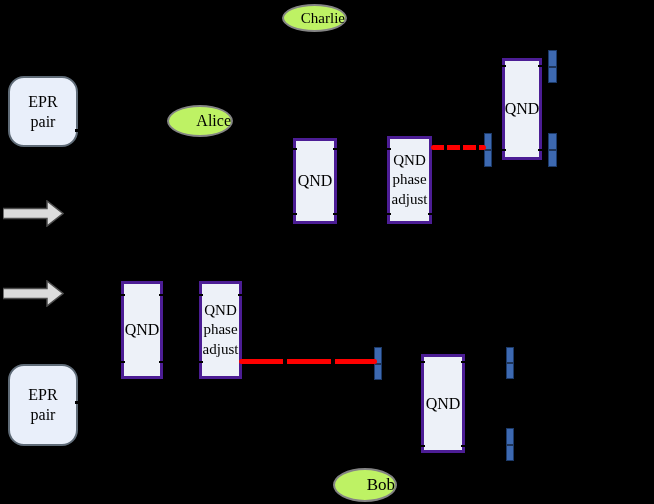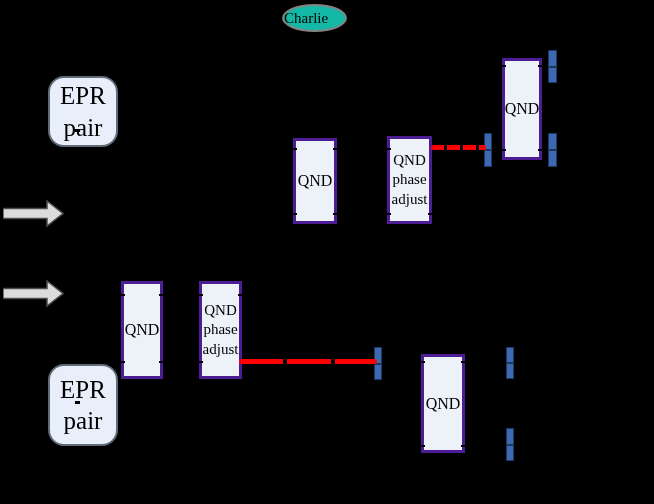--- a/index.html
+++ b/index.html
@@ -1,26 +1,26 @@
 <!DOCTYPE html>
 <html><head>
 <meta charset="utf-8">
 <style>
   html,body{margin:0;padding:0;background:#000;}
   #canvas{position:relative;width:654px;height:504px;background:#000;overflow:hidden;
           font-family:"Liberation Serif", serif;color:#000;}
 
   .lightbox{position:absolute;background:#edf1f8;border:3px solid #4c1d95;box-sizing:border-box;
             display:flex;align-items:center;justify-content:center;text-align:center;z-index:1;}
-  .epr{background:#e9effa;border:2px solid #5f6b77;border-radius:16px;font-size:25px;line-height:1.25;margin-left:40px;}
+  .epr{background:#e9effa;border:2px solid #5f6b77;border-radius:16px;font-size:16px;line-height:1.25;}
   .qnd{font-size:16px;}
   .phase{font-size:15px;line-height:1.3;}
 
-  .ellipse{position:absolute;background:#14b8a6;border:2px solid #848484;border-radius:50%;
-           display:flex;align-items:center;justify-content:flex-start;font-size:16px;z-index:1;box-sizing:border-box;}
+  .ellipse{position:absolute;background:#bef264;border:2px solid #848484;border-radius:50%;
+           display:flex;align-items:center;justify-content:flex-end;font-size:16px;z-index:1;box-sizing:border-box;}
 
   .bluebar{position:absolute;background:#3d69b1;border:1px solid #1c3a69;box-sizing:border-box;z-index:2;}
   .bluebar::after{content:"";position:absolute;left:0;right:0;top:50%;margin-top:-1px;height:2px;
                   background:rgba(0,0,0,0.5);}
 
   .redline{position:absolute;height:5px;z-index:3;border-radius:3px;}
   .redline.short{background:repeating-linear-gradient(90deg,#ff0000 0 13px,transparent 13px 16px);}
   .redline.long{background:repeating-linear-gradient(90deg,#ff0000 0 44px,transparent 44px 48px);}
 
   .tick{position:absolute;width:7px;height:2px;background:#000;z-index:2;}
@@ -30,20 +30,26 @@
 
   .twoline span{display:block;}
 </style>
 </head>
 <body>
 
 <div id="canvas">
 
   <div class="ellipse" style="left:282px;top:4px;width:65px;height:28px;font-size:15px;">
     <span>Charlie</span>
+  </div>
+  <div class="ellipse" style="left:167px;top:105px;width:66px;height:32px;">
+    <span>Alice</span>
+  </div>
+  <div class="ellipse" style="left:333px;top:468px;width:64px;height:34px;font-size:17px;">
+    <span>Bob</span>
   </div>
 
   <div class="lightbox epr twoline" style="left:8px;top:76px;width:70px;height:71px;">
     <div>
       <span>EPR</span>
       <span>pair</span>
     </div>
   </div>
   <div class="lightbox epr twoline" style="left:8px;top:364px;width:70px;height:82px;">
     <div>

